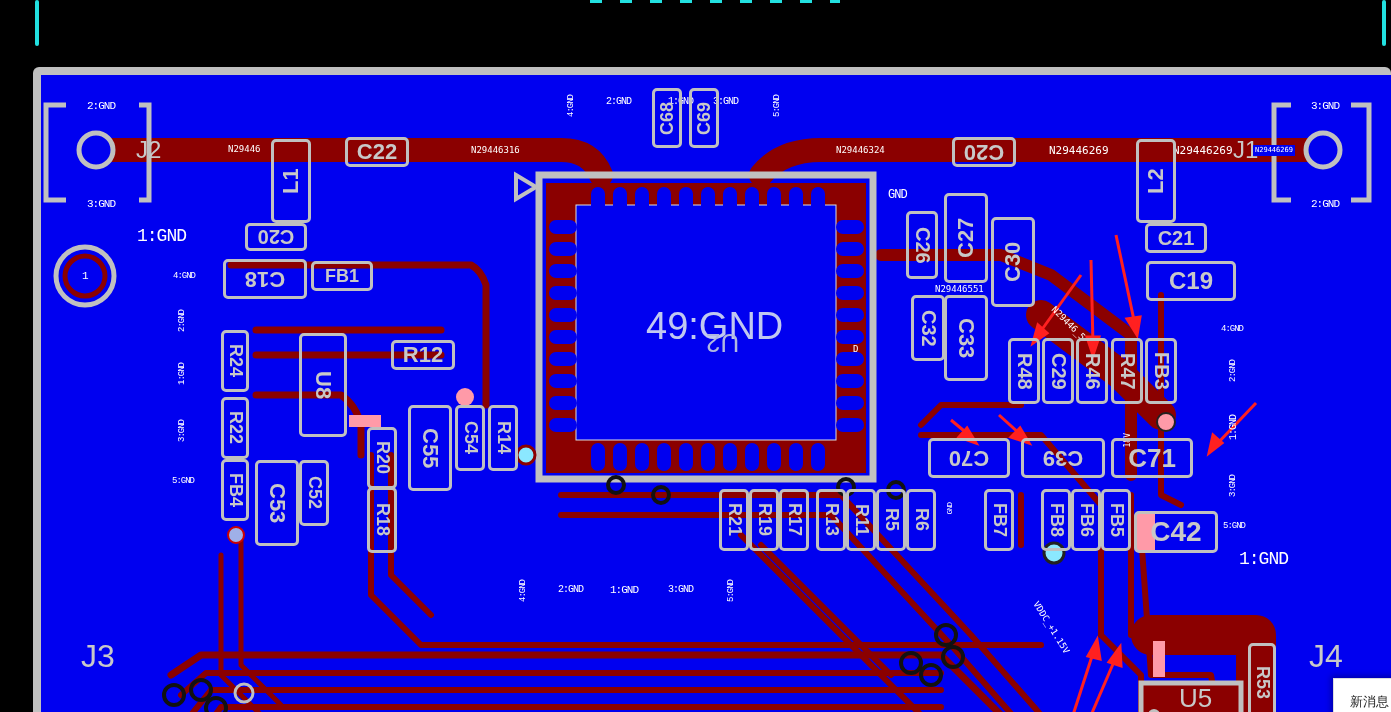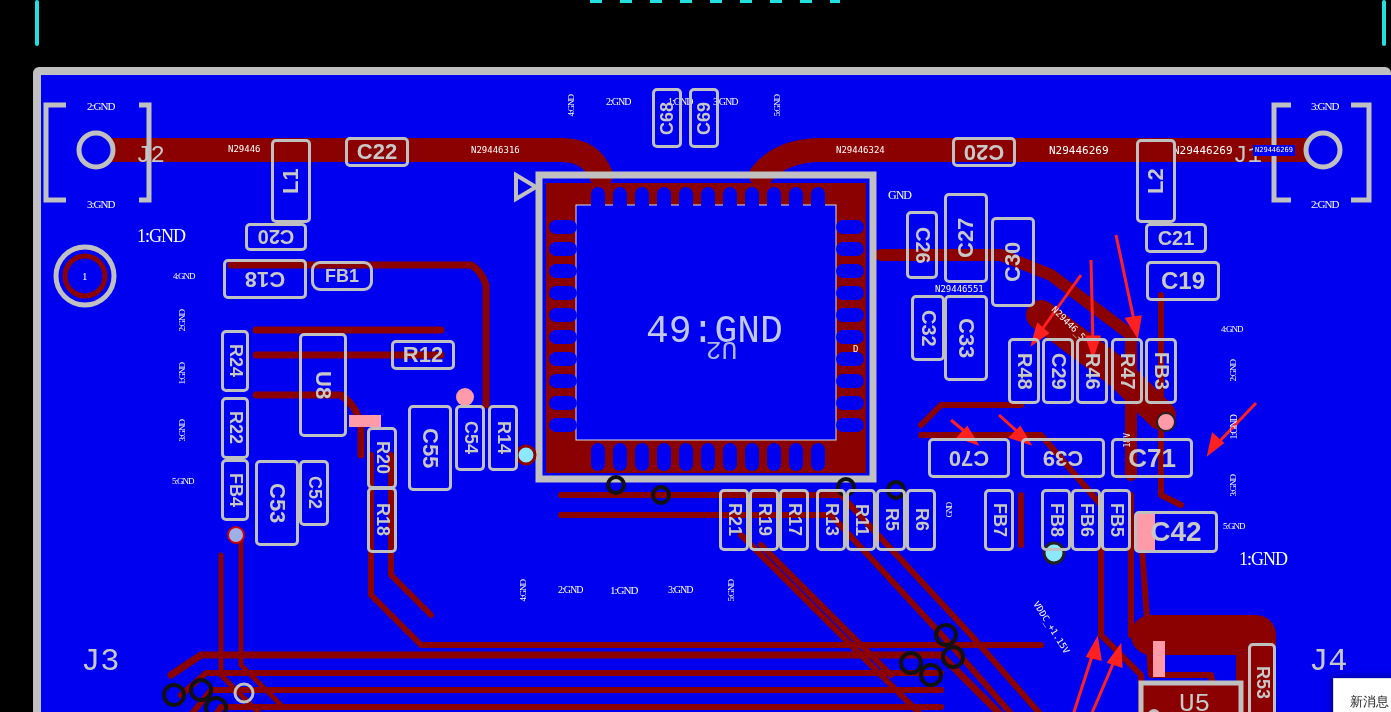--- a/index.html
+++ b/index.html
@@ -2,23 +2,23 @@
 <html><head>
 <meta charset="utf-8">
 <style>
   html,body{margin:0;padding:0;}
   body{width:1391px;height:712px;background:#000;position:relative;overflow:hidden;font-family:"DejaVu Sans Mono","Liberation Mono",monospace;}
   .abs{position:absolute;}
   .cyan-bar{position:absolute;width:4px;background:#22e0e0;border-radius:2px;}
   .board{position:absolute;left:33px;top:67px;width:1358px;height:660px;background:#c0c0c0;border-radius:6px;}
   .copper{position:absolute;left:8px;top:8px;right:0;bottom:0;background:#0000f0;overflow:hidden;}
   svg.layer{position:absolute;left:0;top:0;}
-  .silk{position:absolute;color:#c8c8c8;font-family:Liberation Mono, monospace;line-height:1;white-space:nowrap;margin-top:6px;}
+  .silk{position:absolute;color:#c8c8c8;font-family:Liberation Sans, sans-serif;line-height:1;white-space:nowrap;}
   .net{position:absolute;color:#ffffff;font-family:"DejaVu Sans Mono",monospace;font-size:9px;line-height:1;white-space:nowrap;}
-  .gnd{position:absolute;color:#ffffff;font-family:Liberation Serif, serif;font-size:11px;letter-spacing:-1px;line-height:1;white-space:nowrap;}
+  .gnd{position:absolute;color:#ffffff;font-family:Liberation Mono, monospace;font-size:11px;letter-spacing:-1px;line-height:1;white-space:nowrap;}
   .comp{position:absolute;border:3px solid #c0c0c0;border-radius:5px;box-sizing:border-box;display:flex;align-items:center;justify-content:center;color:#c8c8c8;font-family:"Liberation Sans",sans-serif;font-weight:bold;white-space:nowrap;overflow:visible;}
   .vert{writing-mode:vertical-rl;}
   .vert-up{writing-mode:vertical-rl;transform:rotate(180deg);}
   .flip{transform:rotate(180deg);}
   .toast{position:absolute;left:1333px;top:678px;width:70px;height:40px;background:#fff;border:1px solid #ddd;box-shadow:-2px -2px 6px rgba(0,0,0,.3);font-family:"DejaVu Sans",sans-serif;font-size:13px;color:#222;padding:14px 0 0 16px;box-sizing:border-box;}
 </style>
 </head>
 <body>
 
 <div class="cyan-bar" style="left:35px;top:0;height:46px;"></div>
@@ -234,27 +234,27 @@
   <div class="gnd" style="left:517px;top:510px;font-size:10px;">2:GND</div>
   <div class="gnd" style="left:569px;top:510px;font-size:11px;">1:GND</div>
   <div class="gnd" style="left:627px;top:510px;font-size:10px;">3:GND</div>
   <div class="gnd" style="left:686px;top:505px;font-size:9px;writing-mode:vertical-rl;transform:rotate(180deg);">5:GND</div>
   <div class="gnd" style="left:905px;top:428px;font-size:8px;writing-mode:vertical-rl;transform:rotate(180deg);">GND</div>
 
   <div class="comp vert-up" style="left:230px;top:64px;width:40px;height:84px;font-size:22px;">L1</div>
   <div class="comp" style="left:304px;top:62px;width:64px;height:30px;font-size:22px;text-align:center;">C22</div>
   <div class="comp flip" style="left:204px;top:148px;width:62px;height:28px;font-size:20px;">C20</div>
   <div class="comp flip" style="left:182px;top:184px;width:84px;height:40px;font-size:22px;">C18</div>
-  <div class="comp" style="left:270px;top:186px;width:62px;height:30px;font-size:18px;border-radius:9px;">FB1</div>
+  <div class="comp" style="left:270px;top:186px;width:62px;height:30px;font-size:18px;">FB1</div>
   <div class="comp vert-up" style="left:611px;top:13px;width:30px;height:60px;font-size:18px;">C68</div>
   <div class="comp vert-up" style="left:648px;top:13px;width:30px;height:60px;font-size:18px;">C69</div>
   <div class="comp flip" style="left:911px;top:62px;width:64px;height:30px;font-size:22px;">C20</div>
   <div class="comp vert-up" style="left:1095px;top:64px;width:40px;height:84px;font-size:22px;">L2</div>
   <div class="comp" style="left:1104px;top:148px;width:62px;height:30px;font-size:20px;">C21</div>
-  <div class="comp" style="left:1105px;top:186px;width:74px;height:40px;font-size:24px;">C19</div>
+  <div class="comp" style="left:1105px;top:186px;width:90px;height:40px;font-size:24px;">C19</div>
   <div class="comp vert" style="left:865px;top:136px;width:32px;height:68px;font-size:20px;">C26</div>
   <div class="comp vert-up" style="left:903px;top:118px;width:44px;height:90px;font-size:22px;">C27</div>
   <div class="comp vert-up" style="left:950px;top:142px;width:44px;height:90px;font-size:22px;">C30</div>
   <div class="comp vert" style="left:870px;top:220px;width:34px;height:66px;font-size:20px;">C32</div>
   <div class="comp vert" style="left:903px;top:220px;width:44px;height:86px;font-size:22px;">C33</div>
 
   <div class="comp vert" style="left:967px;top:263px;width:32px;height:66px;font-size:20px;">R48</div>
   <div class="comp vert" style="left:1001px;top:263px;width:32px;height:66px;font-size:20px;">C29</div>
   <div class="comp vert" style="left:1035px;top:263px;width:32px;height:66px;font-size:20px;">R46</div>
   <div class="comp vert" style="left:1070px;top:263px;width:32px;height:66px;font-size:20px;">R47</div>

